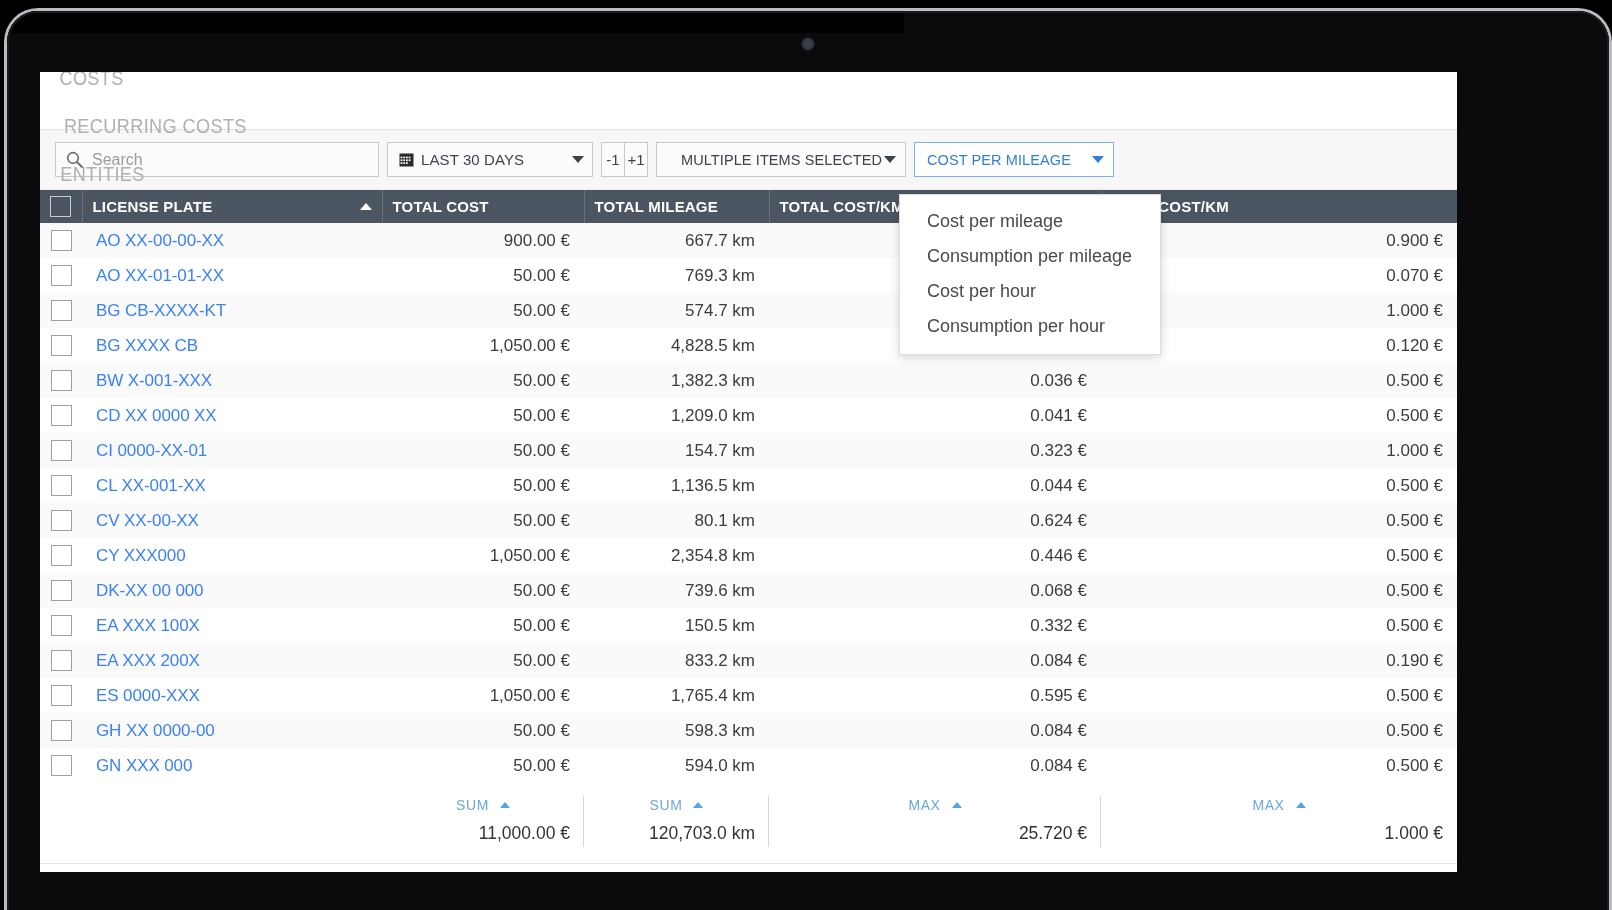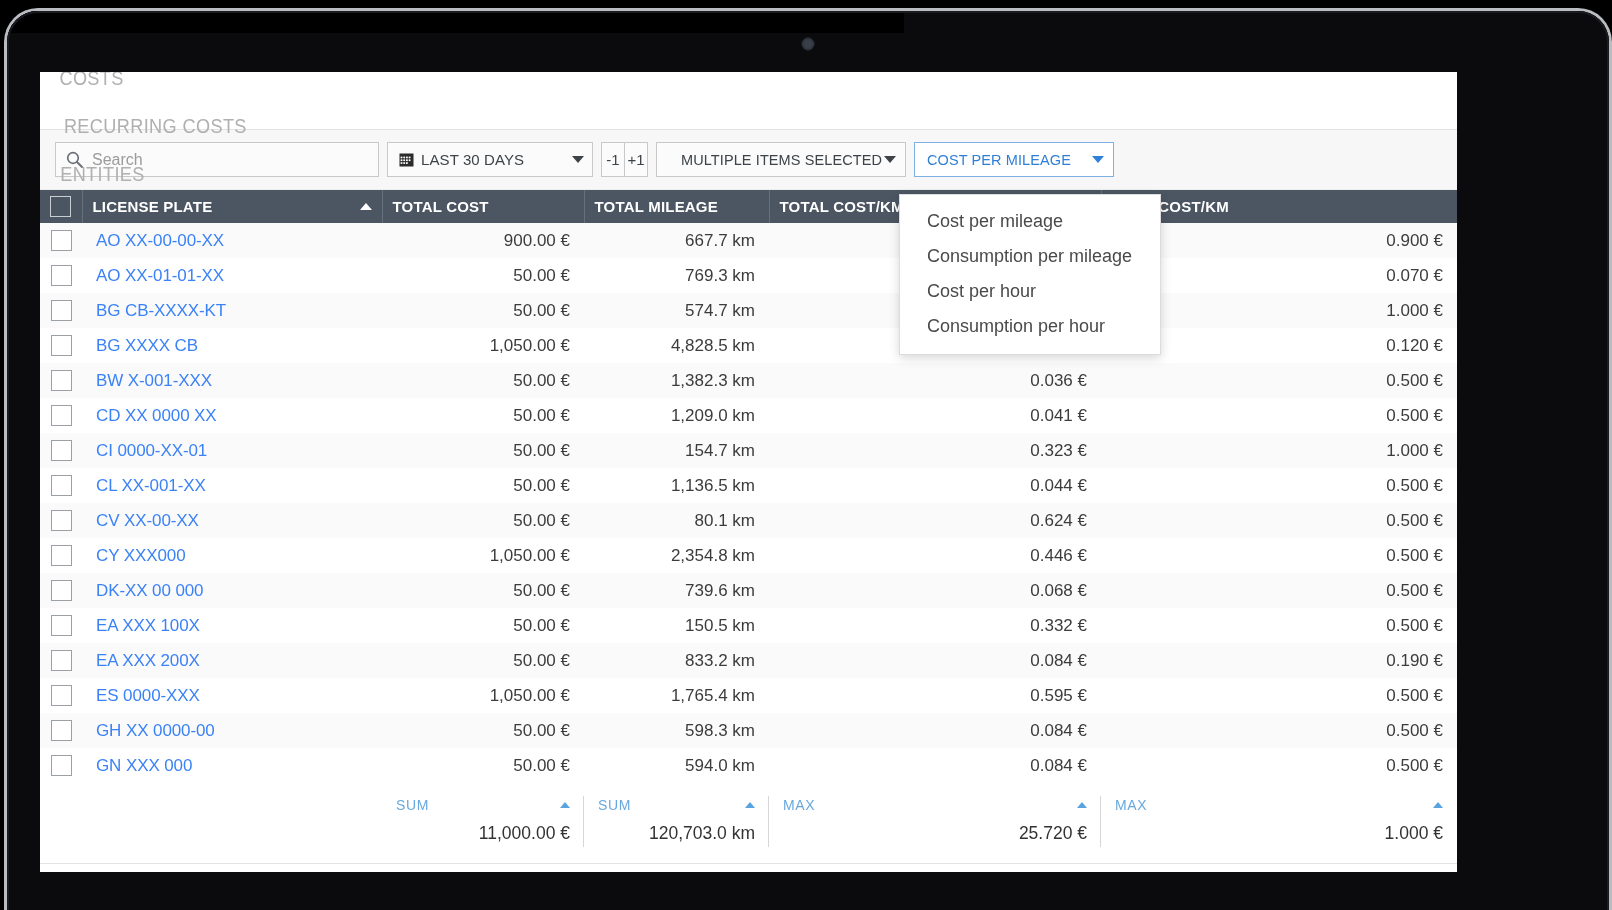--- a/index.html
+++ b/index.html
@@ -267,21 +267,21 @@
     position:absolute;
     right:0; top:3px; bottom:2px;
     width:1px; background:#d6d6d6;
   }
   .agg-label {
     font-size: 14px;
     color: #69a8de;
     letter-spacing: .6px;
     display: flex;
     align-items: center;
-    justify-content: space-between;
+    justify-content: center;
     gap: 11px;
     height: 24px;
     cursor: pointer;
     font-family: "Liberation Sans Narrow", "Liberation Sans", sans-serif;
   }
   .agg-caret {
     width: 0; height: 0;
     border-left: 5px solid transparent;
     border-right: 5px solid transparent;
     border-bottom: 6px solid #5aa2e0;

